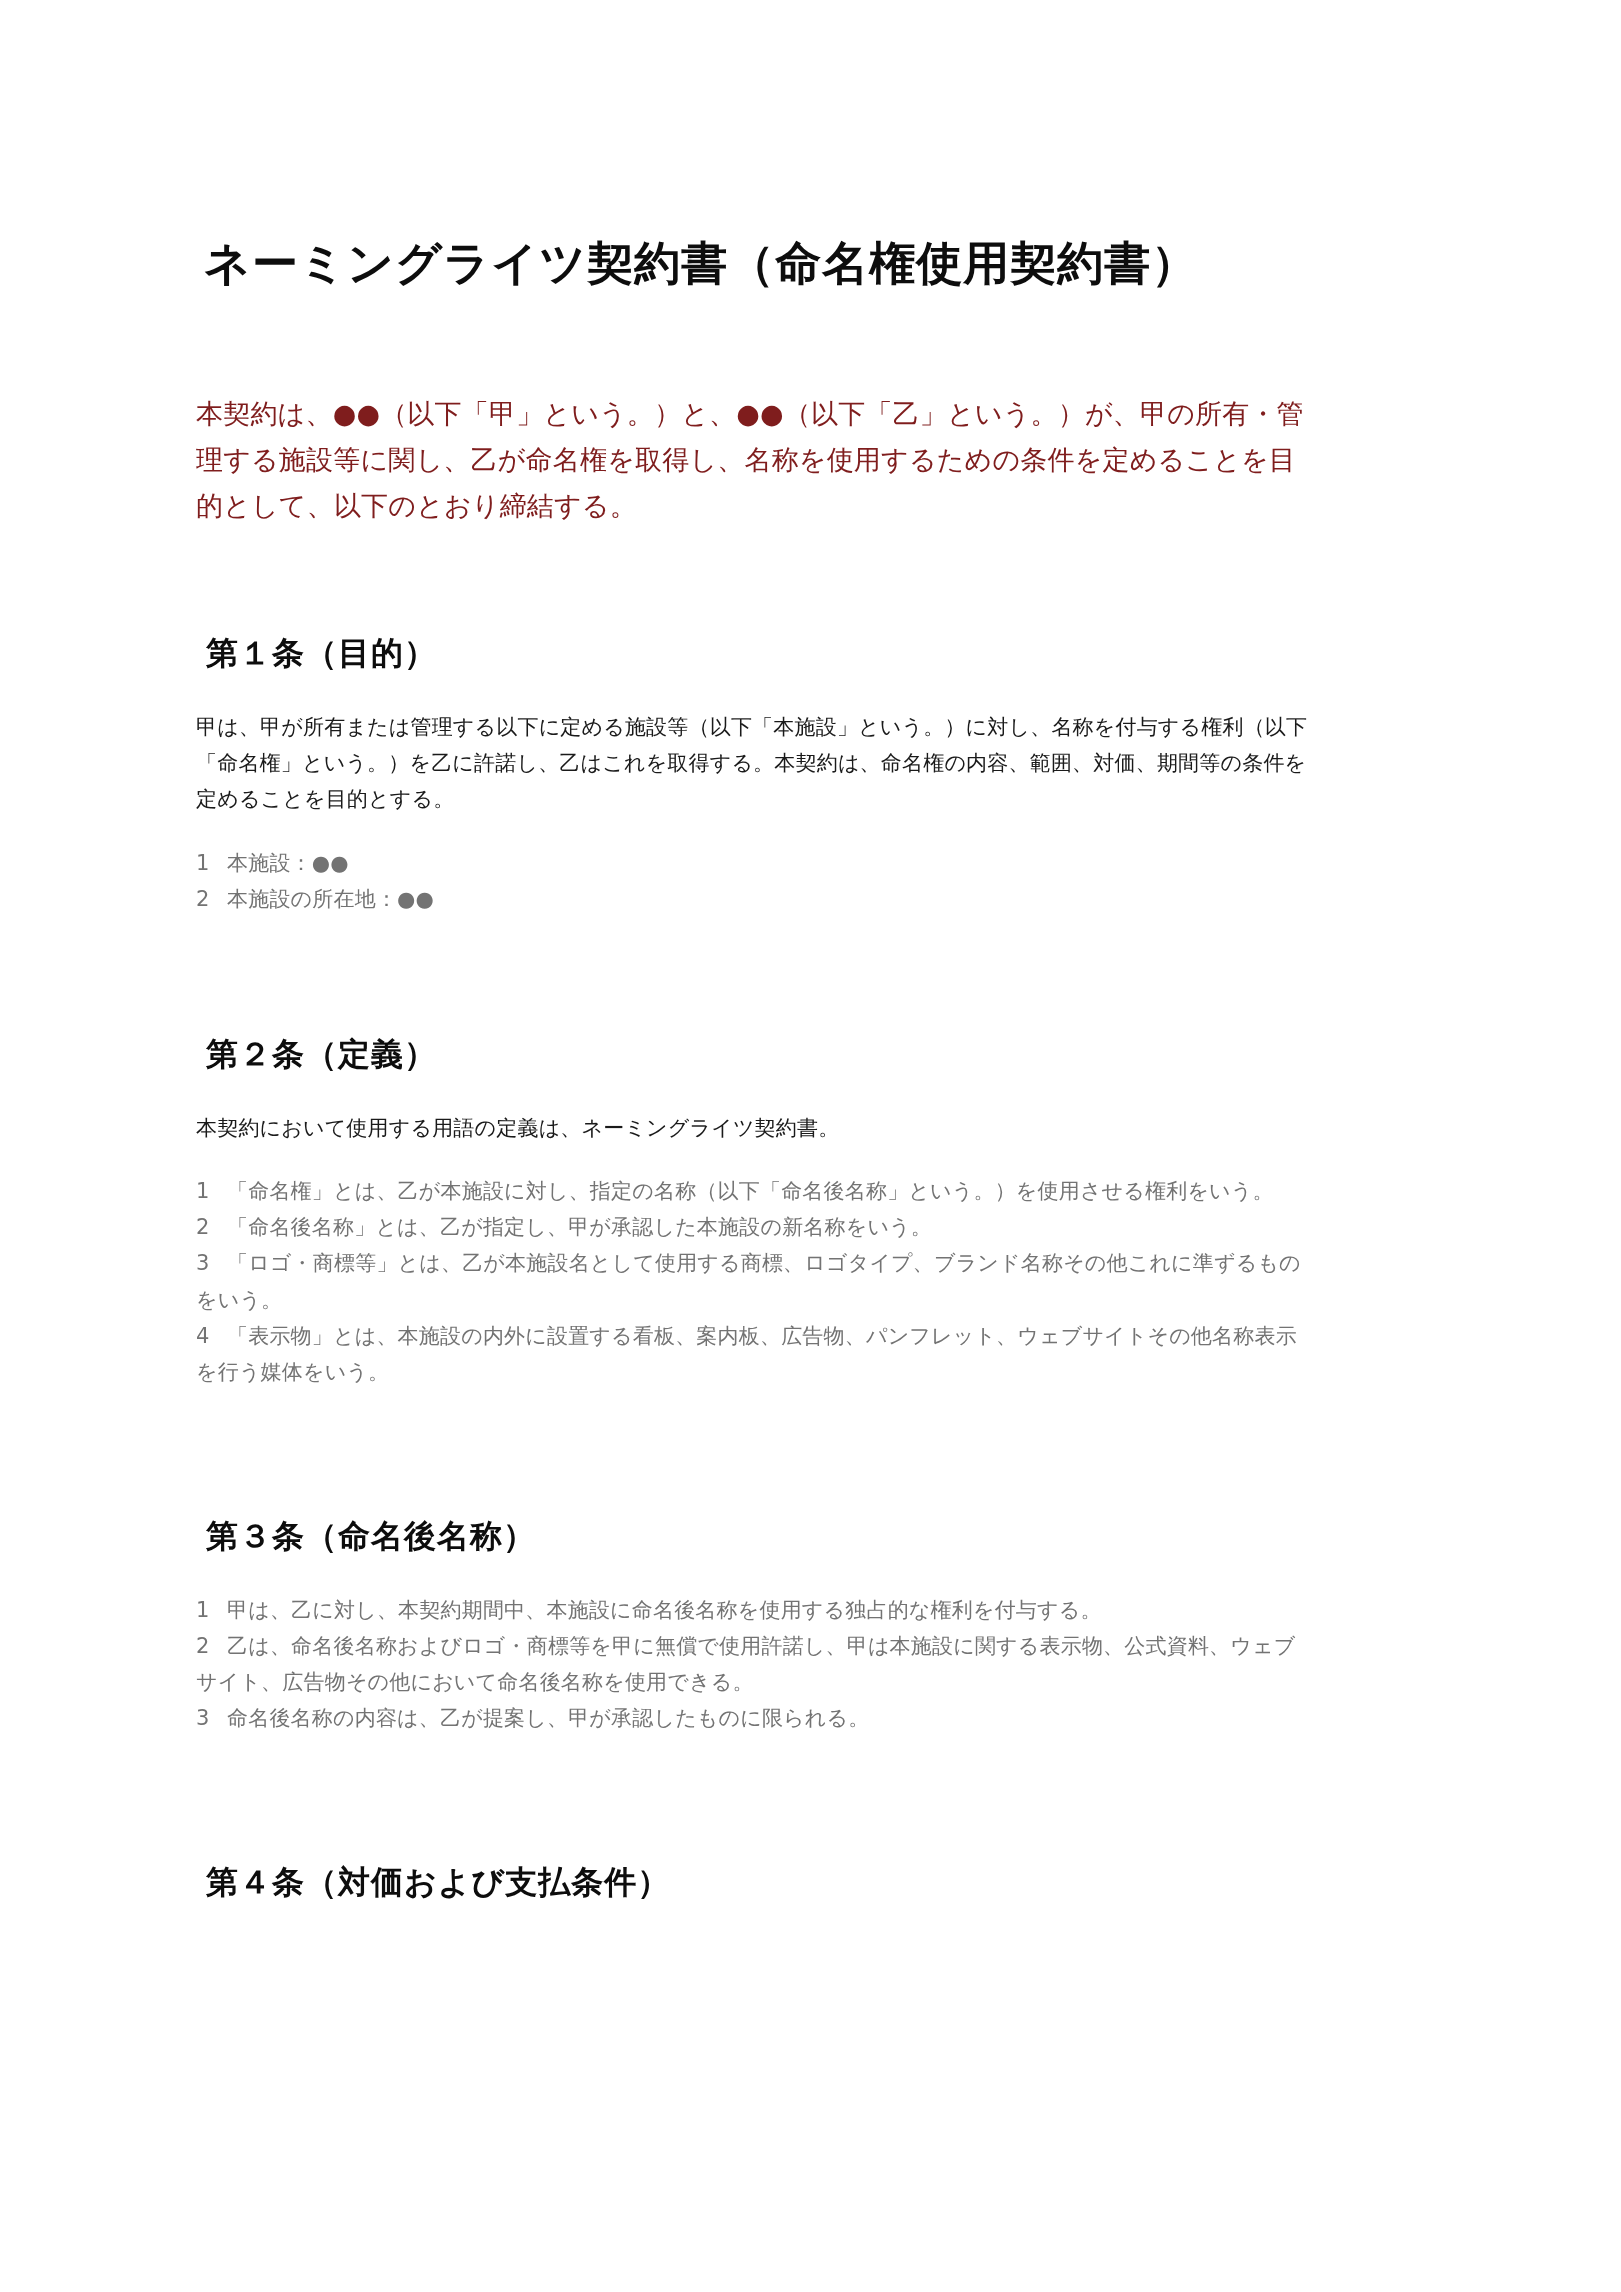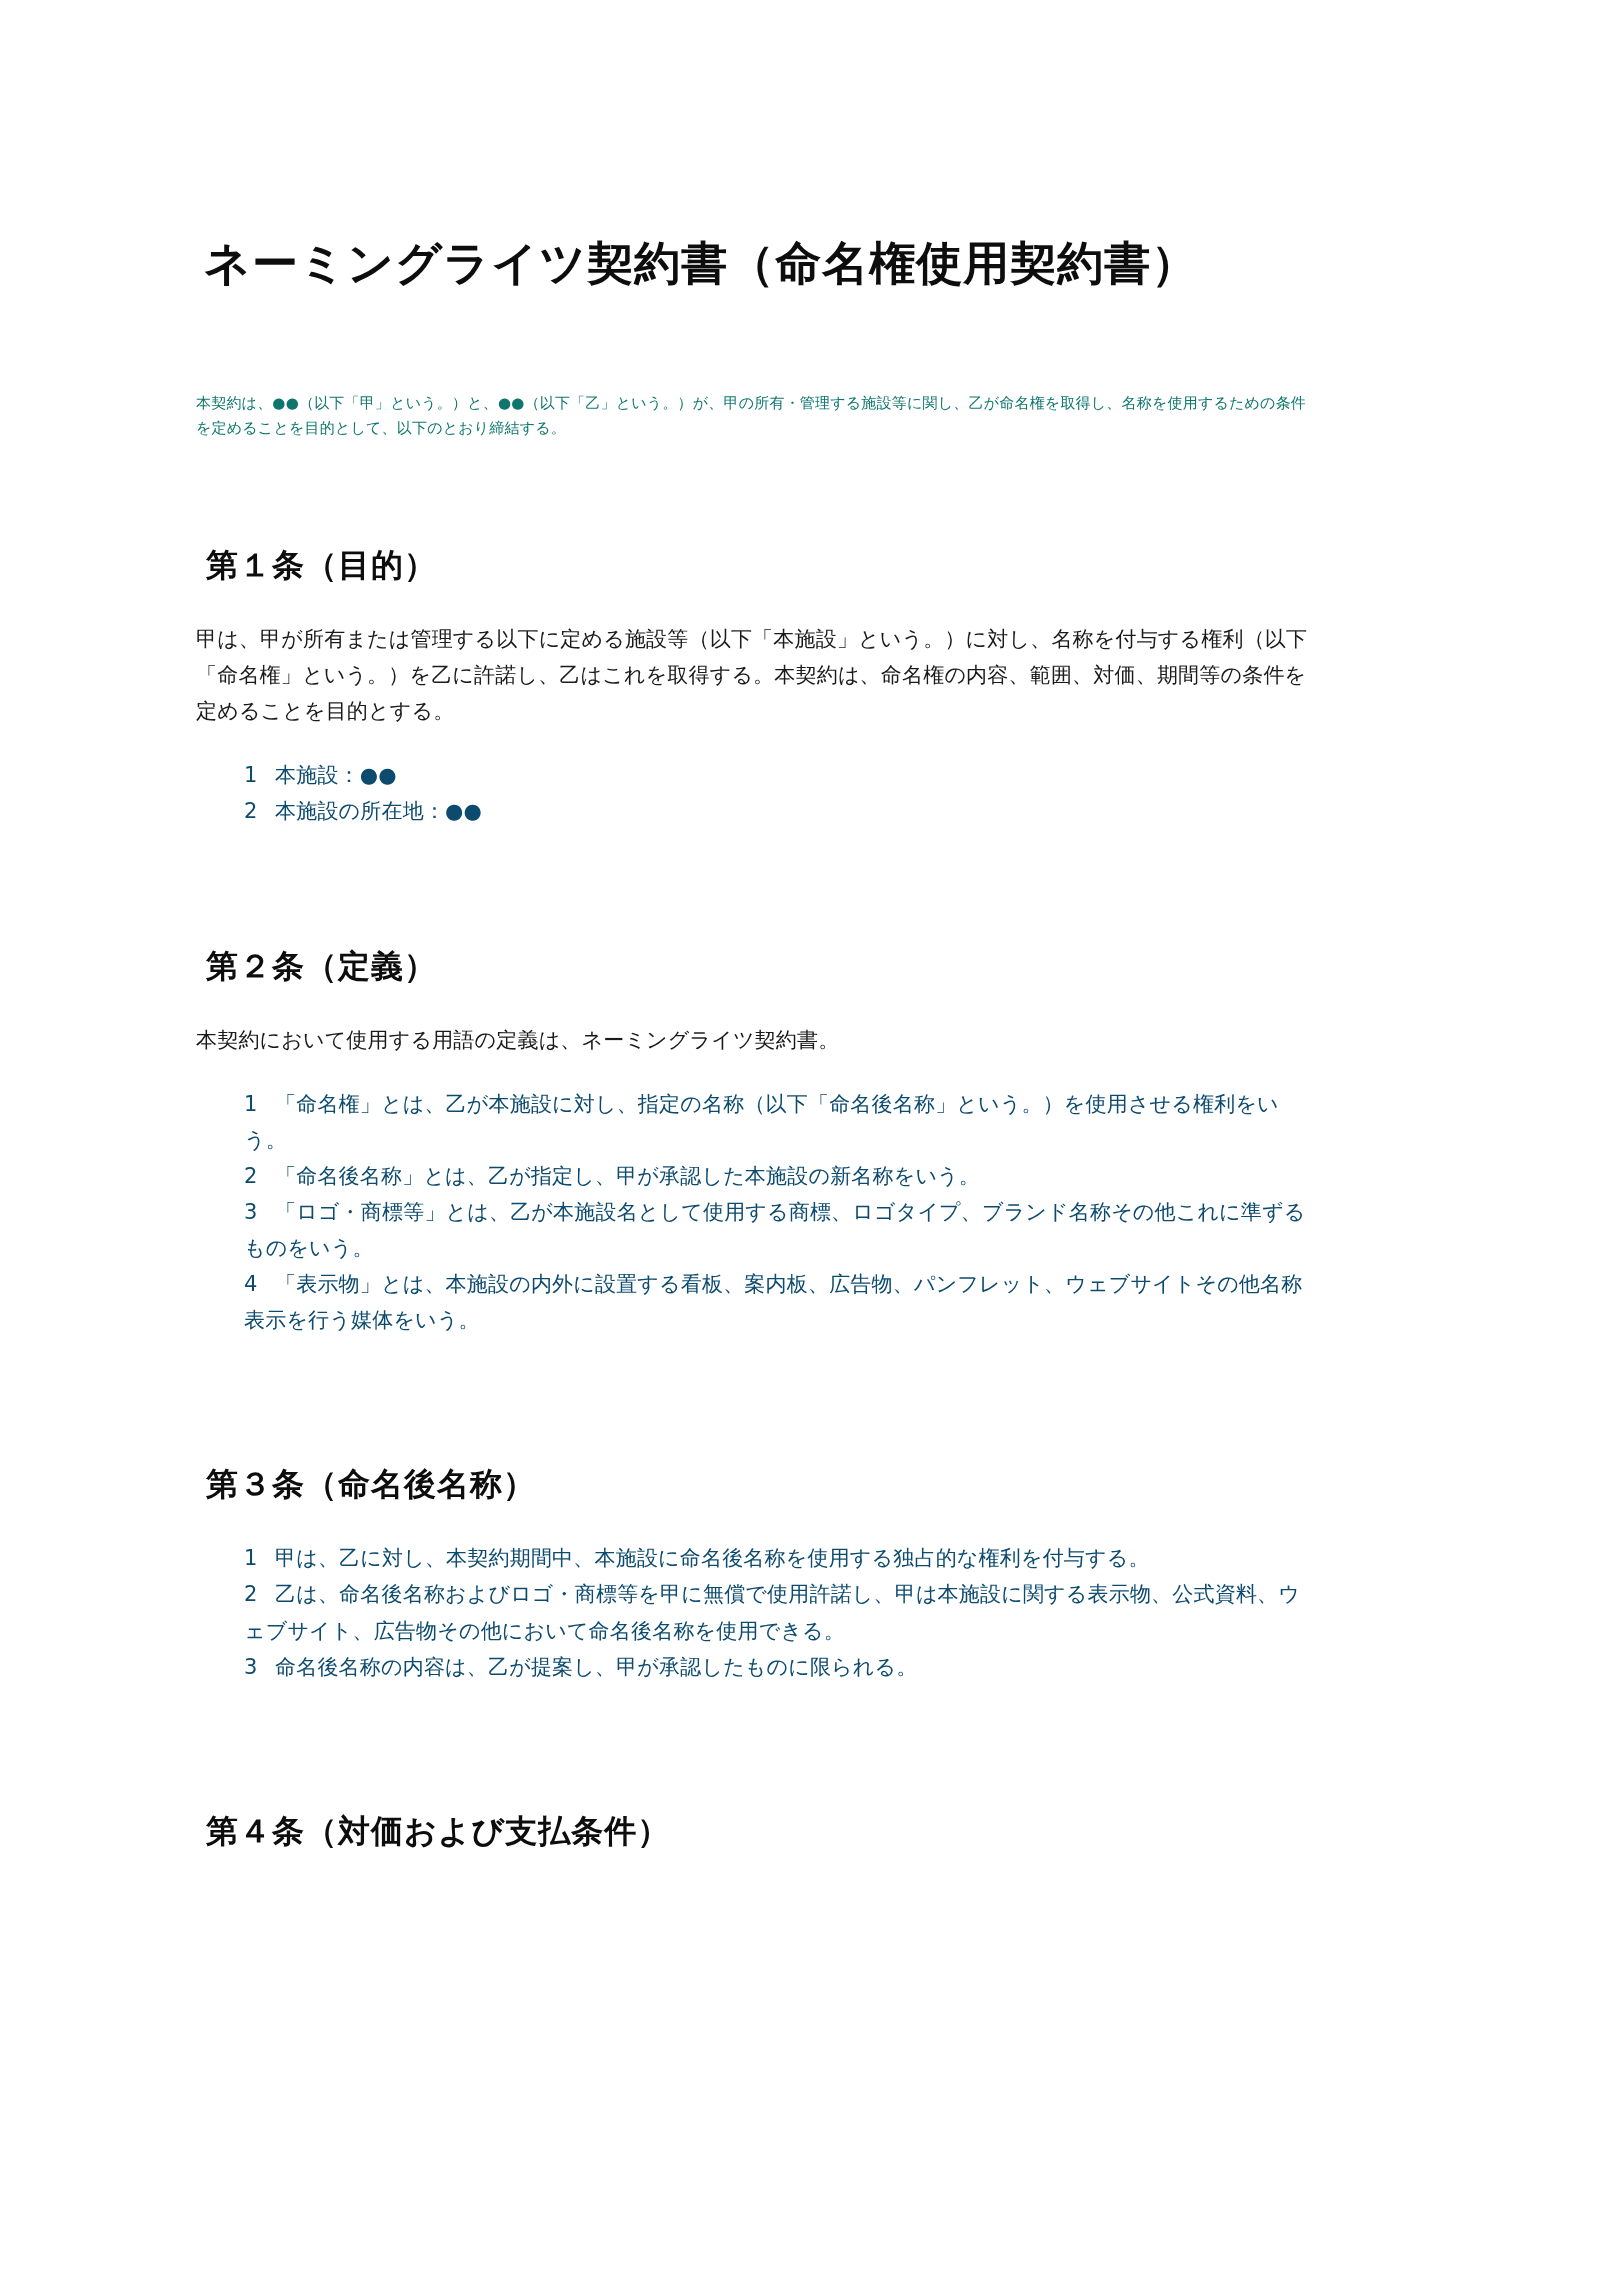--- a/index.html
+++ b/index.html
@@ -24,24 +24,24 @@
   .doc-title {
     font-size: 46px;
     font-weight: 700;
     letter-spacing: 1px;
     line-height: 1.25;
     margin: 0 0 0 7.8px;
     color: #0d0d0d;
   }
   .lead {
     margin-top: 98px;
-    font-size: 15px;
+    font-size: 27px;
     line-height: 1.72;
     letter-spacing: 0.2px;
-    color: #0f766e;
+    color: #7f1d1d;
   }
   .section {
     margin-top: 102px;
   }
   .section-heading {
     font-size: 32px;
     font-weight: 700;
     letter-spacing: 1px;
     margin: 0 0 33px 10px;
     color: #0d0d0d;
@@ -53,22 +53,21 @@
     margin: 0 0 27.4px 0;
     color: #1a1a1a;
   }
   .para:last-child {
     margin-bottom: 0;
   }
   .item-list {
     font-size: 21px;
     line-height: 1.72;
     letter-spacing: 0.2px;
-    color: #0c4a6e;
-    margin-left: 48px;
+    color: #737373;
   }
   .item {
     display: block;
     text-indent: 0;
   }
   .item .num {
     display: inline-block;
     min-width: 31px;
   }
   .gap-lg {

